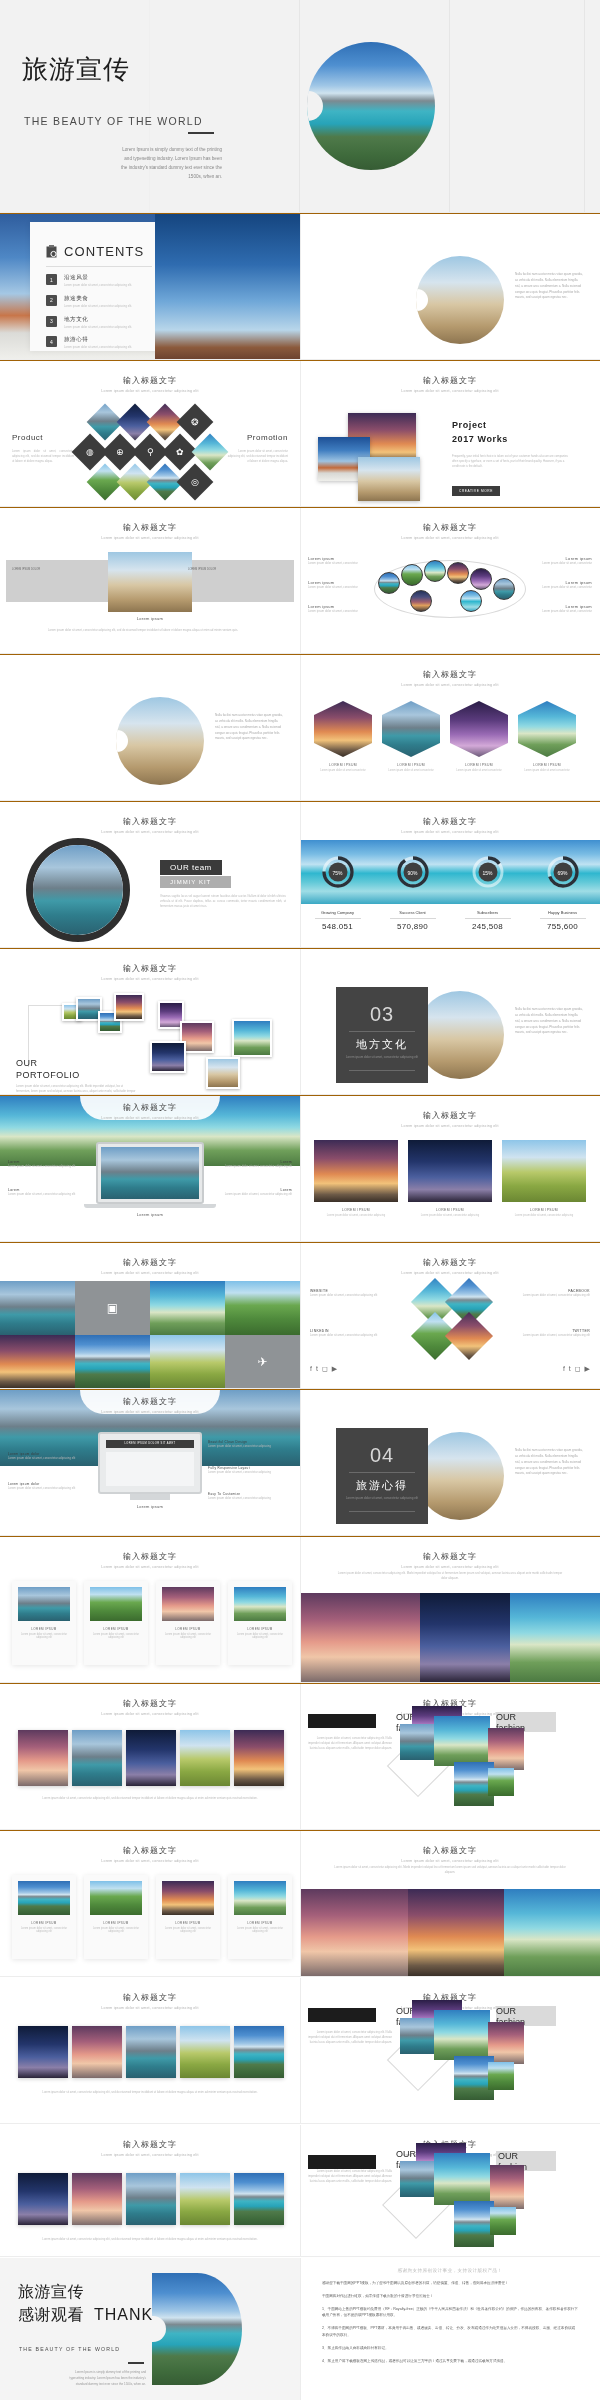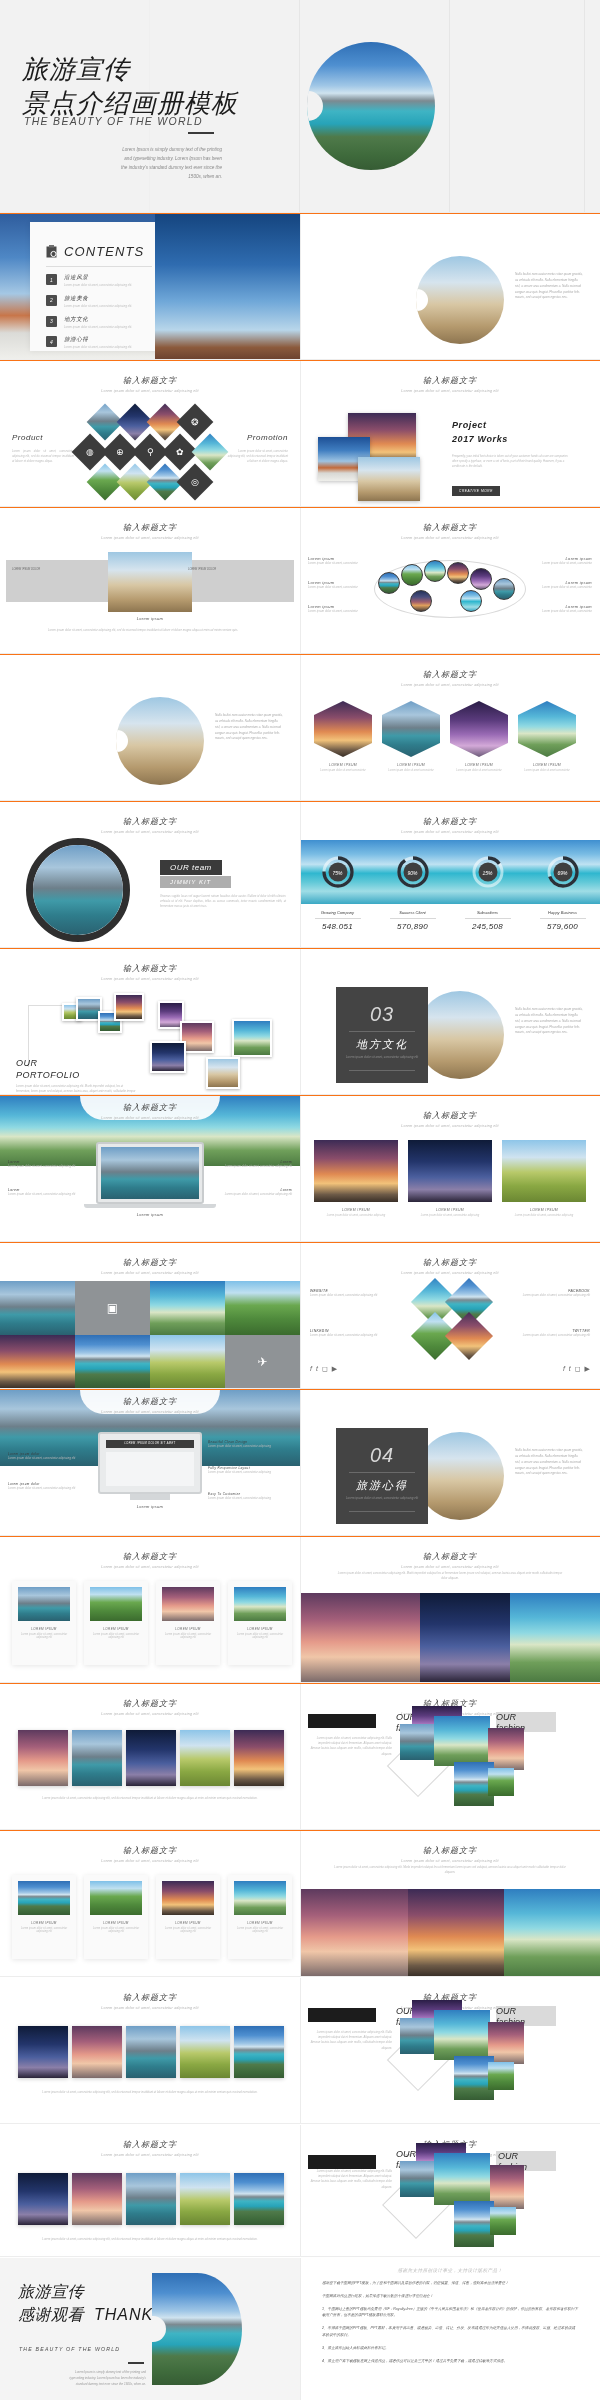--- a/index.html
+++ b/index.html
@@ -2,21 +2,21 @@
 <html><head>
 <meta charset="utf-8">
 <style>
   * { box-sizing: border-box; margin:0; padding:0; }
   html,body{ background:#ffffff; }
   body{
     width:600px; height:2400px; position:relative;
     font-family:"Liberation Sans","DejaVu Sans",sans-serif;
     overflow:hidden;
   }
-  .sheet{ width:600px; height:1922px; position:relative; background:#f97316;font-style:italic; }
+  .sheet{ width:600px; height:1922px; position:relative; background:#a16207; }
 
   
   .slide{ position:absolute; width:300px; height:145px; overflow:hidden; background:#fff; }
 
   .hairline-v{ position:absolute; top:0; bottom:0; width:1px; background:#ececec; }
   .hairline-h{ position:absolute; left:0; right:0; height:1px; background:#ededed; }
 
   
   #cover{ position:absolute; left:0; top:0; width:600px; height:212px; background:#f2f2f2; }
   #cover .gridline{ position:absolute; top:0; bottom:0; width:1px; background:#e6e6e6; }
@@ -134,21 +134,20 @@
 <div class="sheet">
 
   <div id="cover">
     <div class="gridline" style="left:299px"></div>
     <div class="gridline" style="left:449px"></div>
     <div class="gridline" style="left:584px"></div>
     <div class="gridline" style="left:149px; background:#efefef"></div>
 
     <div class="cv-title">
       <div>旅游宣传</div>
-      <div>景点介绍画册模板</div>
     </div>
     <div class="cv-sub">THE BEAUTY OF THE WORLD</div>
     <div class="cv-rule"></div>
     <div class="cv-para">Lorem Ipsum is simply dummy text of the printing and typesetting industry. Lorem Ipsum has been the industry's standard dummy text ever since the 1500s, when an.</div>
 
     <div class="disc">
       <div class="ph ph-lake"></div>
       <div class="hole"></div>
     </div>
     <div class="disc-mask" style="left:307px;top:42px;width:0"></div>
@@ -446,21 +445,21 @@
         <div class="stat-val">570,890</div>
       </div>
       <div style="width:66px">
         <div class="stat-name">Subscribers</div>
         <div class="stat-rule"></div>
         <div class="stat-val">245,508</div>
       </div>
       <div style="width:66px">
         <div class="stat-name">Happy Business</div>
         <div class="stat-rule"></div>
-        <div class="stat-val">579,600</div>
+        <div class="stat-val">755,600</div>
       </div>
     </div>
   </div>
   <div class="hairline-h" style="top:947px"></div>
   <div class="hairline-v" style="left:300px;top:802px;height:145px"></div>
 
   <div class="slide" style="left:0;top:949px">
     <div class="head-block">
       <div class="s-title">输入标题文字</div>
       <div class="s-sub">Lorem ipsum dolor sit amet, consectetur adipiscing elit</div>

